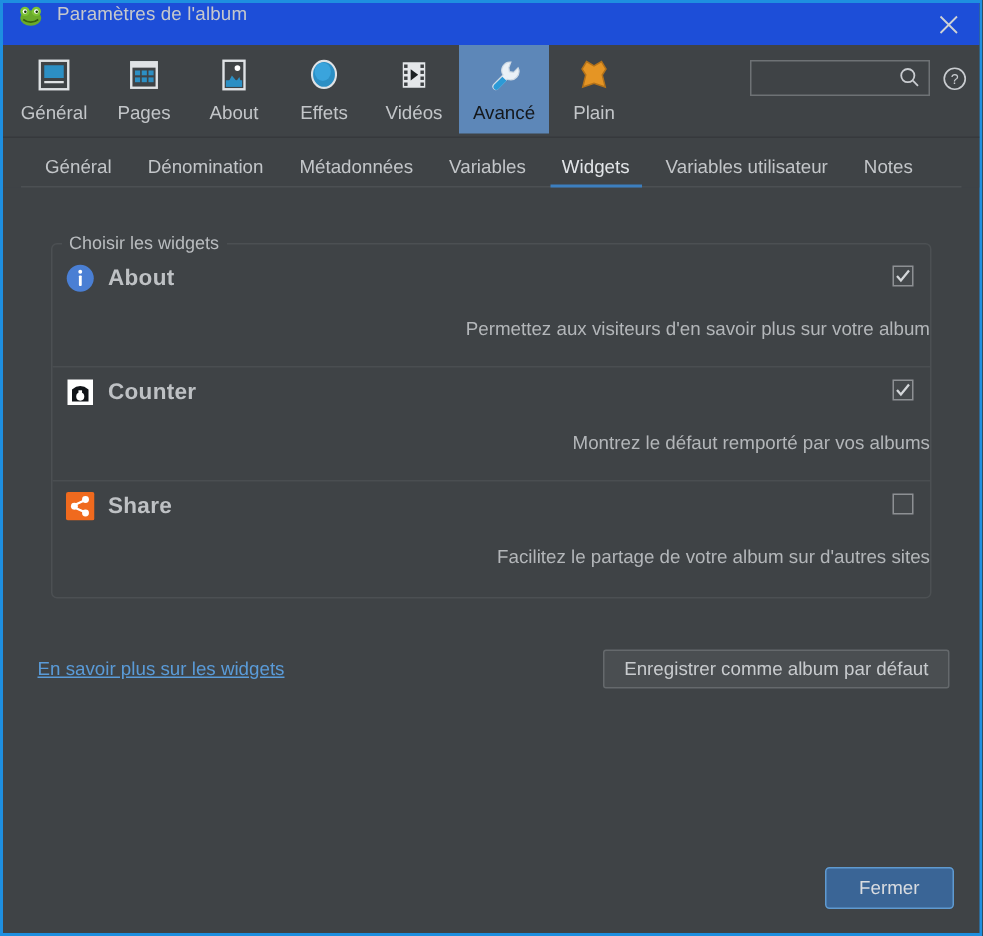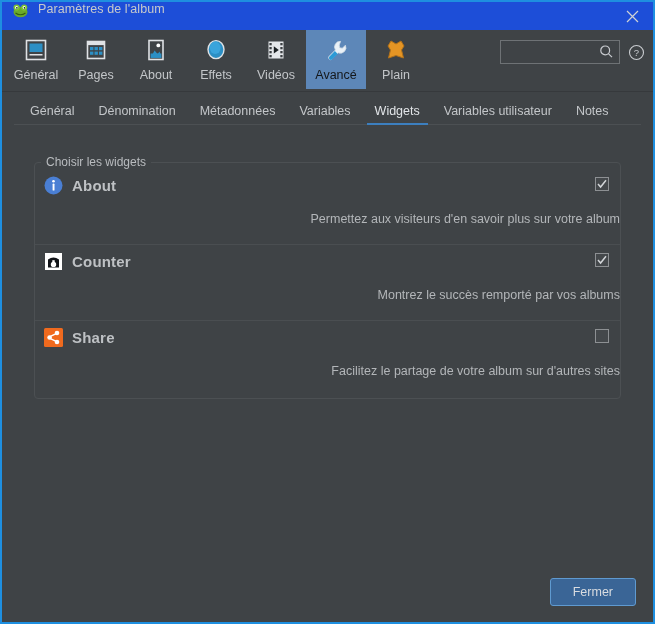--- a/index.html
+++ b/index.html
@@ -464,21 +464,21 @@
             <span class="widget-badge">
               <svg width="19" height="19" viewBox="0 0 19 19">
                 <rect x="1" y="1" width="17" height="17" fill="#ffffff"></rect>
                 <path d="M4 7.6 Q9.5 3.2 15 7.6 L15 15.6 L4 15.6 Z" fill="#111418"></path>
                 <path d="M6.8 12.4 a2.7 2.7 0 1 1 5.4 0 a2.7 2.7 0 1 1 -5.4 0 z" fill="#ffffff"></path>
                 <rect x="8.3" y="8.2" width="2.4" height="3.2" fill="#ffffff"></rect>
               </svg>
             </span>
             <span class="widget-title">Counter</span>
           </div>
-          <div class="widget-desc">Montrez le succès remporté par vos albums</div>
+          <div class="widget-desc">Montrez le défaut remporté par vos albums</div>
           <div class="widget-check">
             <svg width="12" height="14" viewBox="0 0 12 14">
               <path d="M2 7 L4.6 10 L10 3.3" stroke="#d3d6d9" stroke-width="1.5" fill="none"></path>
             </svg>
           </div>
         </div>
 
         <div class="widget-row">
           <div class="widget-head">
             <span class="widget-badge">
@@ -492,19 +492,23 @@
             </span>
             <span class="widget-title">Share</span>
           </div>
           <div class="widget-desc">Facilitez le partage  de votre album sur d'autres sites</div>
           <div class="widget-check"></div>
         </div>
 
       </div>
     </fieldset>
 
+    <div class="bottom-row">
+      <span class="more-link">En savoir plus sur les widgets</span>
+      <button class="btn">Enregistrer comme album par défaut</button>
+    </div>
   </div>
 
   <div class="footer">
     <button class="btn-primary">Fermer</button>
   </div>
 
 </div>
 
 </body></html>

